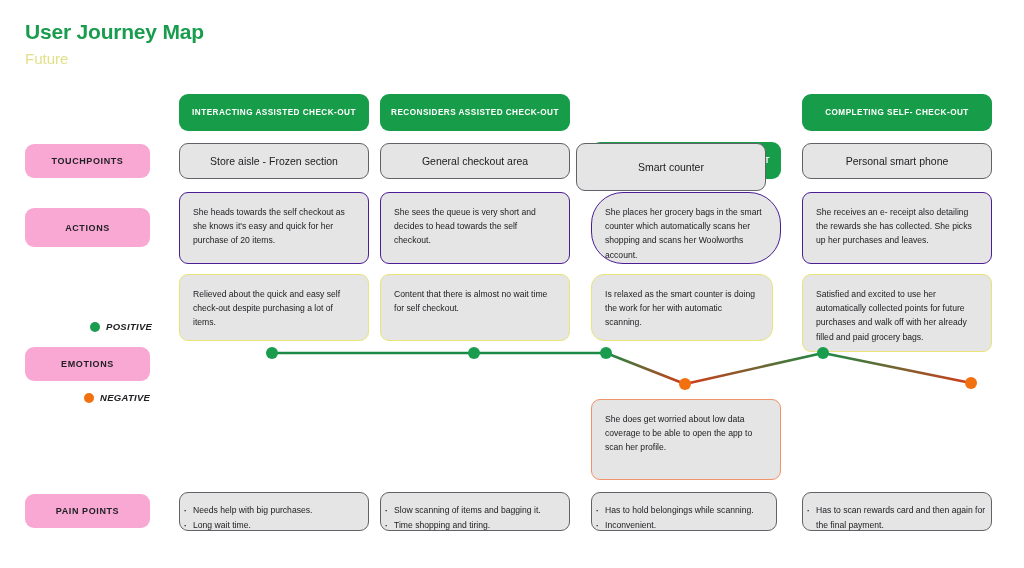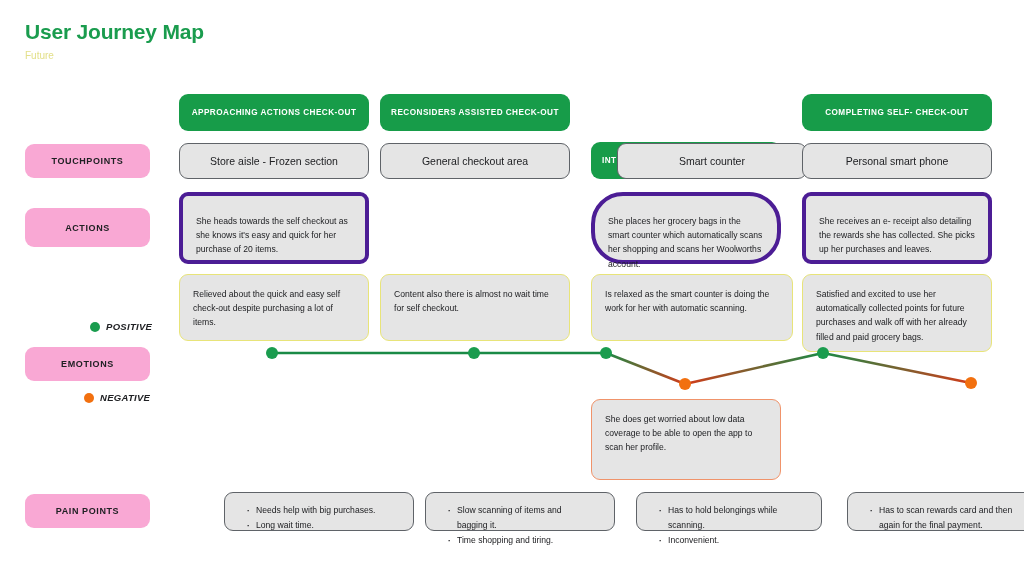--- a/index.html
+++ b/index.html
@@ -24,21 +24,21 @@
     top: 20px;
     font-size: 21px;
     font-weight: bold;
     letter-spacing: -0.2px;
     color: #1a9c4e;
   }
   .subtitle {
     position: absolute;
     left: 25px;
     top: 50px;
-    font-size: 10px;
+    font-size: 15px;
     color: #e3e08a;
   }
 
   
   .row-label {
     position: absolute;
     left: 25px;
     width: 125px;
     background: #f9a8d4;
     border-radius: 9px;
@@ -96,47 +96,46 @@
   }
   .card.touchpoint {
     border: 1px solid #5f6368;
     display: flex;
     align-items: center;
     justify-content: center;
     font-size: 10.5px;
     color: #202124;
   }
   .card.action {
-    border: 4px solid #4c1d95;
-    padding: 18px 13px;
+    border: 1px solid #4c1d95;
+    padding: 12px 13px;
     font-size: 8.6px;
     line-height: 1.65;
     color: #202124;
   }
   .card.emotion-pos {
     border: 1px solid #e8e479;
     padding: 12px 13px;
     font-size: 8.6px;
     line-height: 1.65;
     color: #202124;
   }
   .card.emotion-neg {
     border: 1px solid #f0936a;
     padding: 12px 13px;
     font-size: 8.6px;
     line-height: 1.65;
     color: #202124;
   }
   .card.pain {
     border: 1px solid #5f6368;
-    padding: 10px 20px;
+    padding: 10px 2px;
     font-size: 8.6px;
     line-height: 1.75;
     color: #202124;
-    margin-left: 45px;
   }
   .pain ul { list-style: none; }
   .pain li { position: relative; padding-left: 11px; }
   .pain li::before {
     content: "\00b7";
     position: absolute;
     left: 1px;
     top: -1px;
     font-size: 13px;
     line-height: 1.2;
@@ -168,45 +167,46 @@
 
   <div class="legend" style="left:90px;top:321px;">
     <span class="dot pos"></span>
     <span class="txt">POSITIVE</span>
   </div>
   <div class="legend" style="left:84px;top:392px;">
     <span class="dot neg"></span>
     <span class="txt">NEGATIVE</span>
   </div>
 
-  <div class="card phase" style="left:179px;top:94px;width:190px;height:37px;">APPROACHING ACTIONS CHECK-OUT</div>
+  <div class="card phase" style="left:179px;top:94px;width:190px;height:37px;">INTERACTING ASSISTED CHECK-OUT</div>
   <div class="card touchpoint" style="left:179px;top:143px;width:190px;height:36px;">Store aisle - Frozen section</div>
   <div class="card action" style="left:179px;top:192px;width:190px;height:72px;">She heads towards the self checkout as she knows it's easy and quick for her purchase of 20 items.</div>
   <div class="card emotion-pos" style="left:179px;top:274px;width:190px;height:67px;">Relieved about the quick and easy self check-out despite purchasing a lot of items.</div>
   <div class="card pain" style="left:179px;top:492px;width:190px;height:39px;">
     <ul>
       <li>Needs help with big purchases.</li>
       <li>Long wait time.</li>
     </ul>
   </div>
 
   <div class="card phase" style="left:380px;top:94px;width:190px;height:37px;">RECONSIDERS ASSISTED CHECK-OUT</div>
   <div class="card touchpoint" style="left:380px;top:143px;width:190px;height:36px;">General checkout area</div>
-  <div class="card emotion-pos" style="left:380px;top:274px;width:190px;height:67px;">Content also there is almost no wait time for self checkout.</div>
+  <div class="card action" style="left:380px;top:192px;width:190px;height:72px;">She sees the queue is very short and decides to head towards the self checkout.</div>
+  <div class="card emotion-pos" style="left:380px;top:274px;width:190px;height:67px;">Content that there is almost no wait time for self checkout.</div>
   <div class="card pain" style="left:380px;top:492px;width:190px;height:39px;">
     <ul>
       <li>Slow scanning of items and bagging it.</li>
       <li>Time shopping and tiring.</li>
     </ul>
   </div>
 
   <div class="card phase" style="left:591px;top:94px;width:190px;height:37px;margin-top:48px;">INTERACTING WITH SELF-CHECK-OUT</div>
-  <div class="card touchpoint" style="left:617px;top:143px;width:190px;height:36px;">Smart counter</div>
+  <div class="card touchpoint" style="left:576px;top:143px;width:190px;height:48px;">Smart counter</div>
   <div class="card action" style="left:591px;top:192px;width:190px;height:72px;border-radius:32px;">She places her grocery bags in the smart counter which automatically scans her shopping and scans her Woolworths account.</div>
-  <div class="card emotion-pos" style="left:591px;top:274px;width:202px;height:67px;">Is relaxed as the smart counter is doing the work for her with automatic scanning.</div>
+  <div class="card emotion-pos" style="left:591px;top:274px;width:182px;height:67px;border-radius:13px;">Is relaxed as the smart counter is doing the work for her with automatic scanning.</div>
   <div class="card emotion-neg" style="left:591px;top:399px;width:190px;height:81px;">She does get worried about low data coverage to be able to open the app to scan her profile.</div>
   <div class="card pain" style="left:591px;top:492px;width:186px;height:39px;">
     <ul>
       <li>Has to hold belongings while scanning.</li>
       <li>Inconvenient.</li>
     </ul>
   </div>
 
   <div class="card phase" style="left:802px;top:94px;width:190px;height:37px;">COMPLETING SELF- CHECK-OUT</div>
   <div class="card touchpoint" style="left:802px;top:143px;width:190px;height:36px;">Personal smart phone</div>

